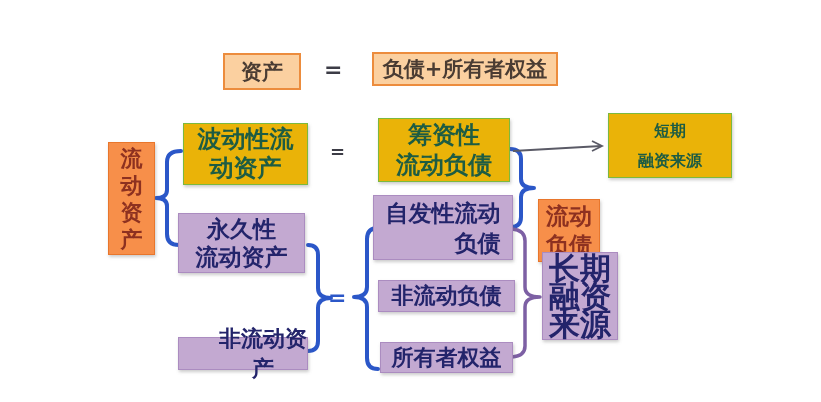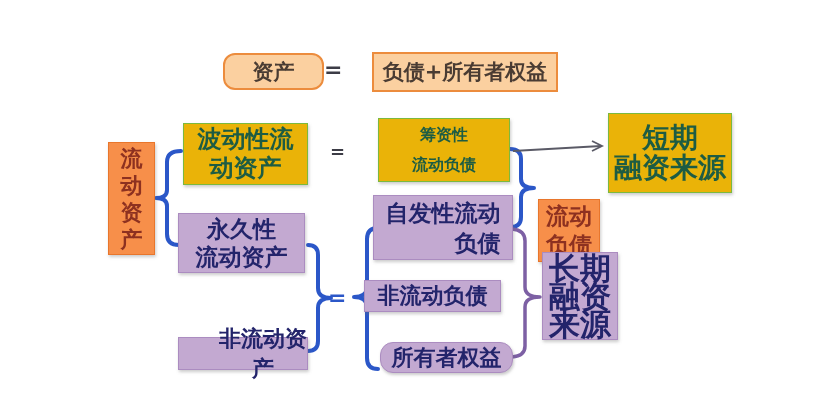--- a/index.html
+++ b/index.html
@@ -11,31 +11,31 @@
     position:absolute;box-sizing:border-box;
     display:flex;align-items:center;justify-content:center;
     font-weight:bold;text-align:center;white-space:pre-line;
     box-shadow:1px 2px 3px rgba(110,110,110,.35);
   }
   .light-orange{background:#fbd0a0;border:2px solid #ec8c3d;color:#4a3c33;box-shadow:none;}
   .orange{background:#f78f4a;border:1px solid #e8762c;color:#8d3120;}
   .green{background:#eab308;border:1px solid #7cb93e;color:#1d5c43;}
   .purple{background:#c3a9d1;border:1px solid #ab8cc0;color:#23246b;}
 
-  #box-assets{left:223px;top:53px;width:101px;height:37px;font-size:21px;border-radius:12px;}
-  #box-liab-equity{left:372px;top:52px;width:186px;height:40px;font-size:21px;}
+  #box-assets{left:223px;top:53px;width:78px;height:37px;font-size:21px;}
+  #box-liab-equity{left:372px;top:52px;width:186px;height:34px;font-size:21px;}
   #box-current-assets{left:108px;top:142px;width:47px;height:113px;font-size:22px;line-height:27px;}
   #box-volatile{left:183px;top:123px;width:125px;height:62px;font-size:24px;line-height:29px;}
-  #box-financing-cl{left:378px;top:118px;width:132px;height:64px;font-size:16px;line-height:30px;}
-  #box-short-term{left:608px;top:113px;width:124px;height:80px;font-size:28px;line-height:30px;}
+  #box-financing-cl{left:378px;top:118px;width:132px;height:64px;font-size:24px;line-height:30px;}
+  #box-short-term{left:608px;top:113px;width:124px;height:65px;font-size:16px;line-height:30px;}
   #box-cl{left:538px;top:155px;width:62px;height:63px;font-size:23px;line-height:29px;margin-top:44px;}
   #box-permanent{left:178px;top:213px;width:127px;height:60px;font-size:23px;line-height:28px;}
   #box-spontaneous{left:373px;top:195px;width:140px;height:65px;font-size:23px;line-height:30px;text-align:right;}
-  #box-noncurrent-liab{left:364px;top:280px;width:137px;height:32px;font-size:22px;}
-  #box-owners-equity{left:380px;top:342px;width:133px;height:31px;font-size:22px;border-radius:13px;}
+  #box-noncurrent-liab{left:378px;top:280px;width:137px;height:32px;font-size:22px;}
+  #box-owners-equity{left:380px;top:342px;width:133px;height:31px;font-size:22px;}
   #box-noncurrent-assets{left:178px;top:337px;width:130px;height:33px;font-size:22px;padding-left:40px;}
   #box-long-term{left:542px;top:252px;width:76px;height:88px;font-size:31px;line-height:28px;}
 
   .equals{position:absolute;font-weight:bold;color:#3c3c46;}
   #eq-top{left:324px;top:57px;font-size:22px;}
   #eq-mid{left:330px;top:141px;font-size:18px;}
   #eq-bottom{left:328px;top:285px;font-size:22px;color:#2b57c8;}
 
   #connectors{position:absolute;left:0;top:0;width:821px;height:402px;}
 </style>

